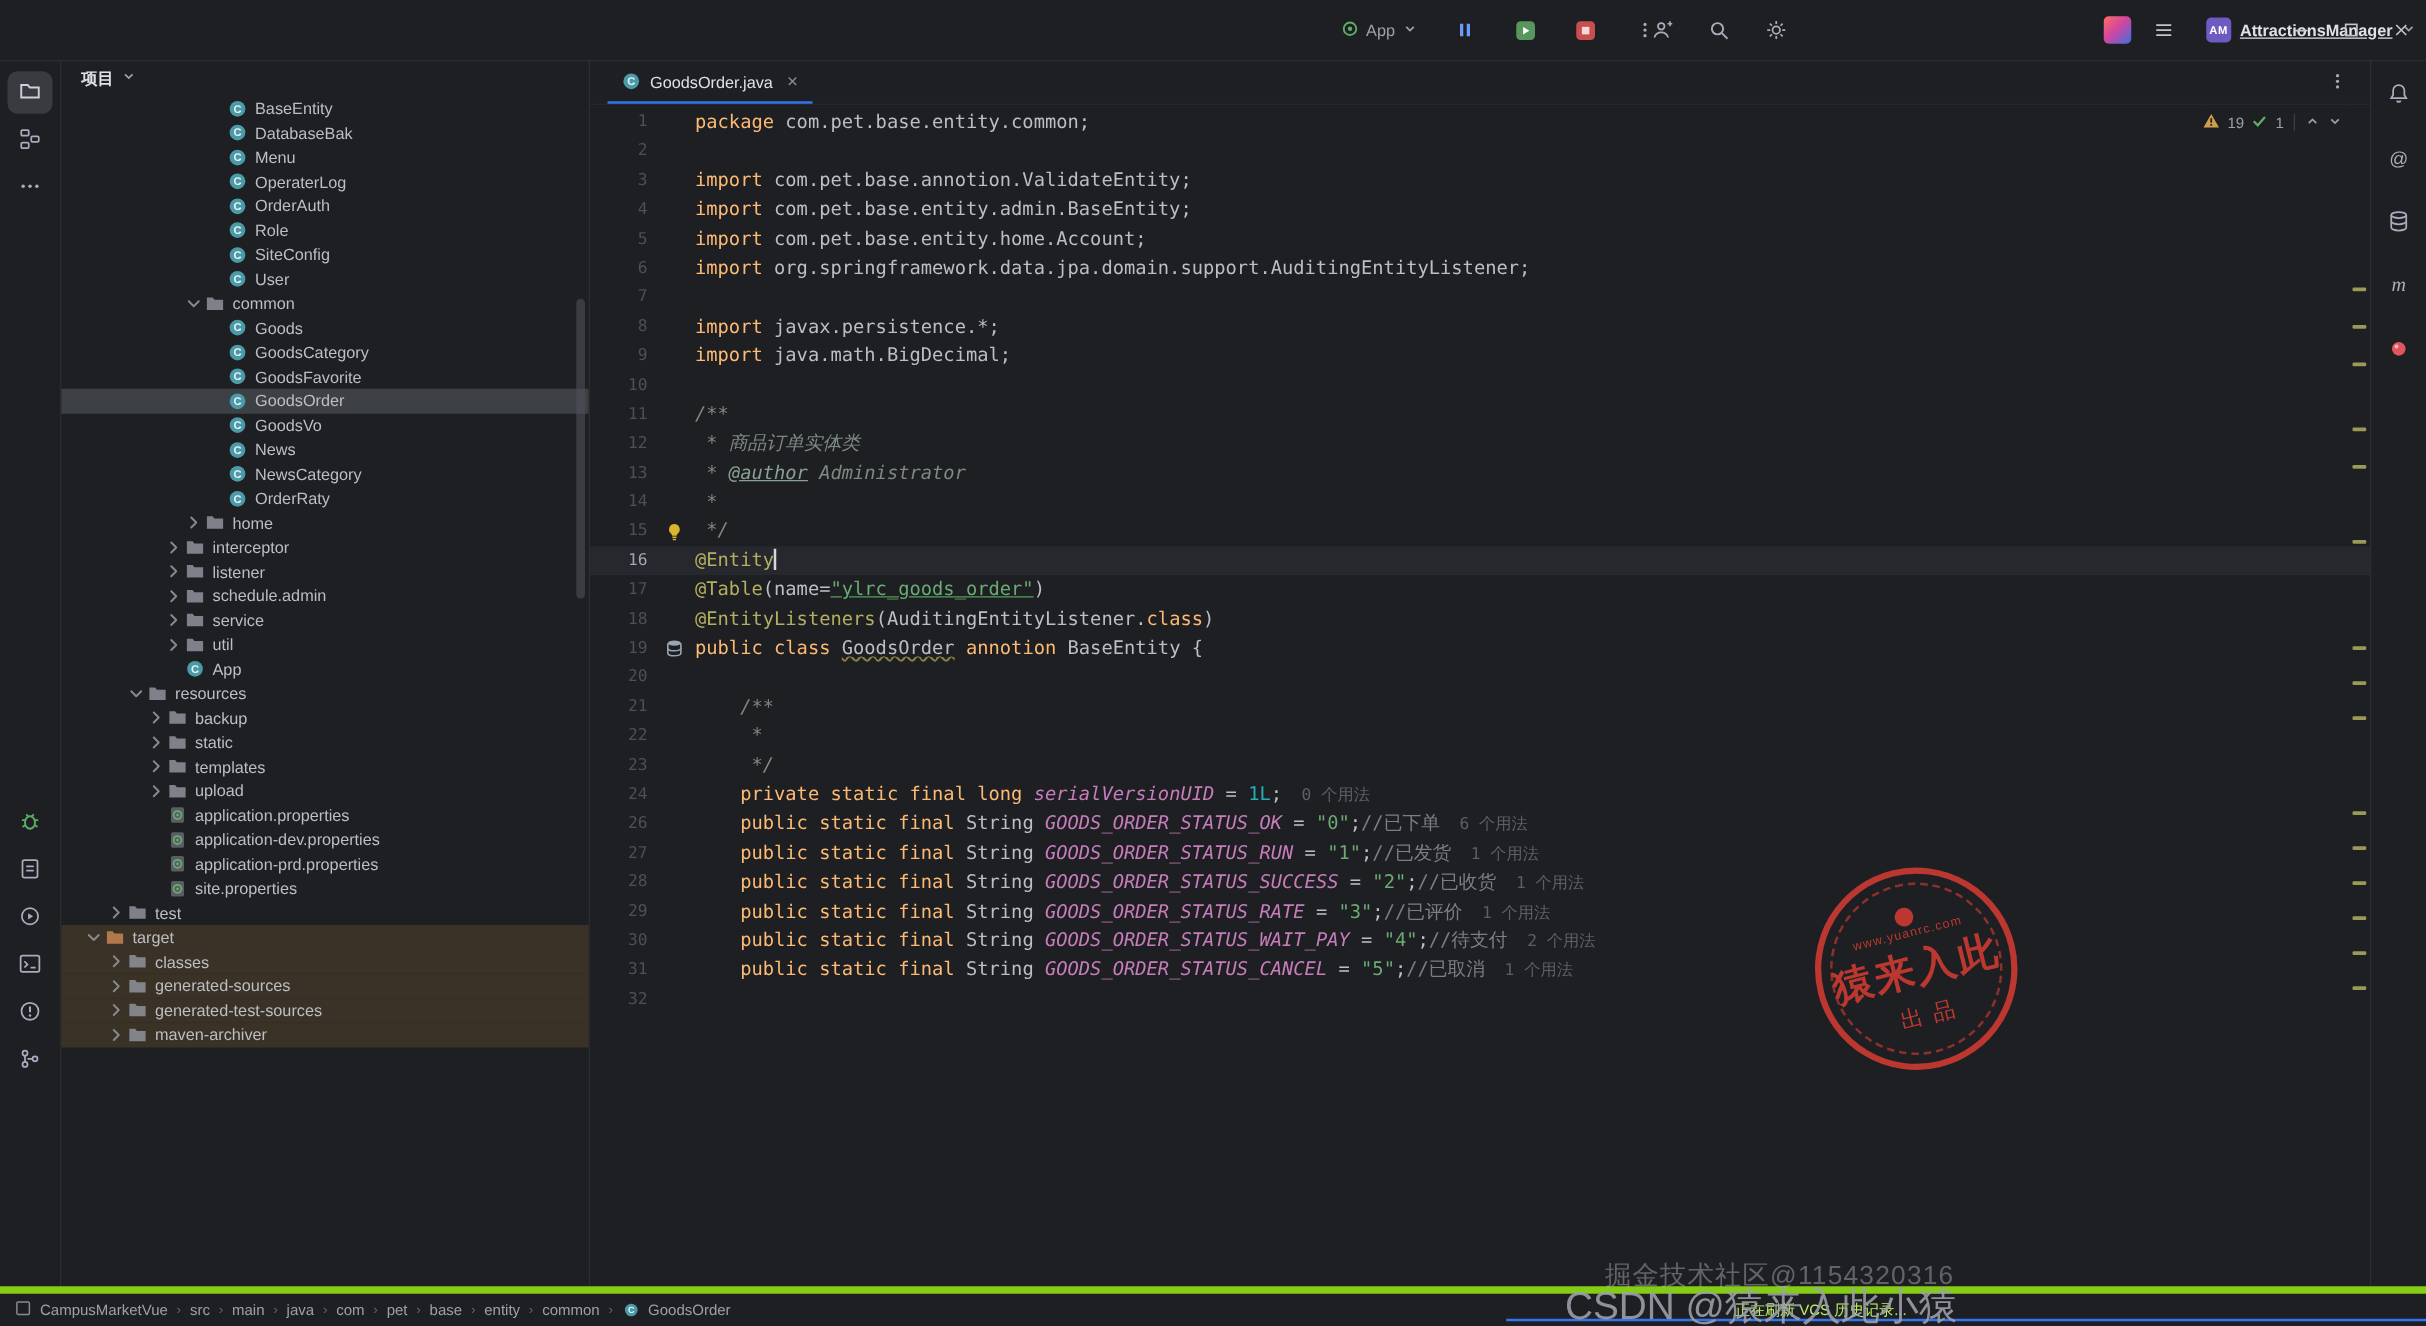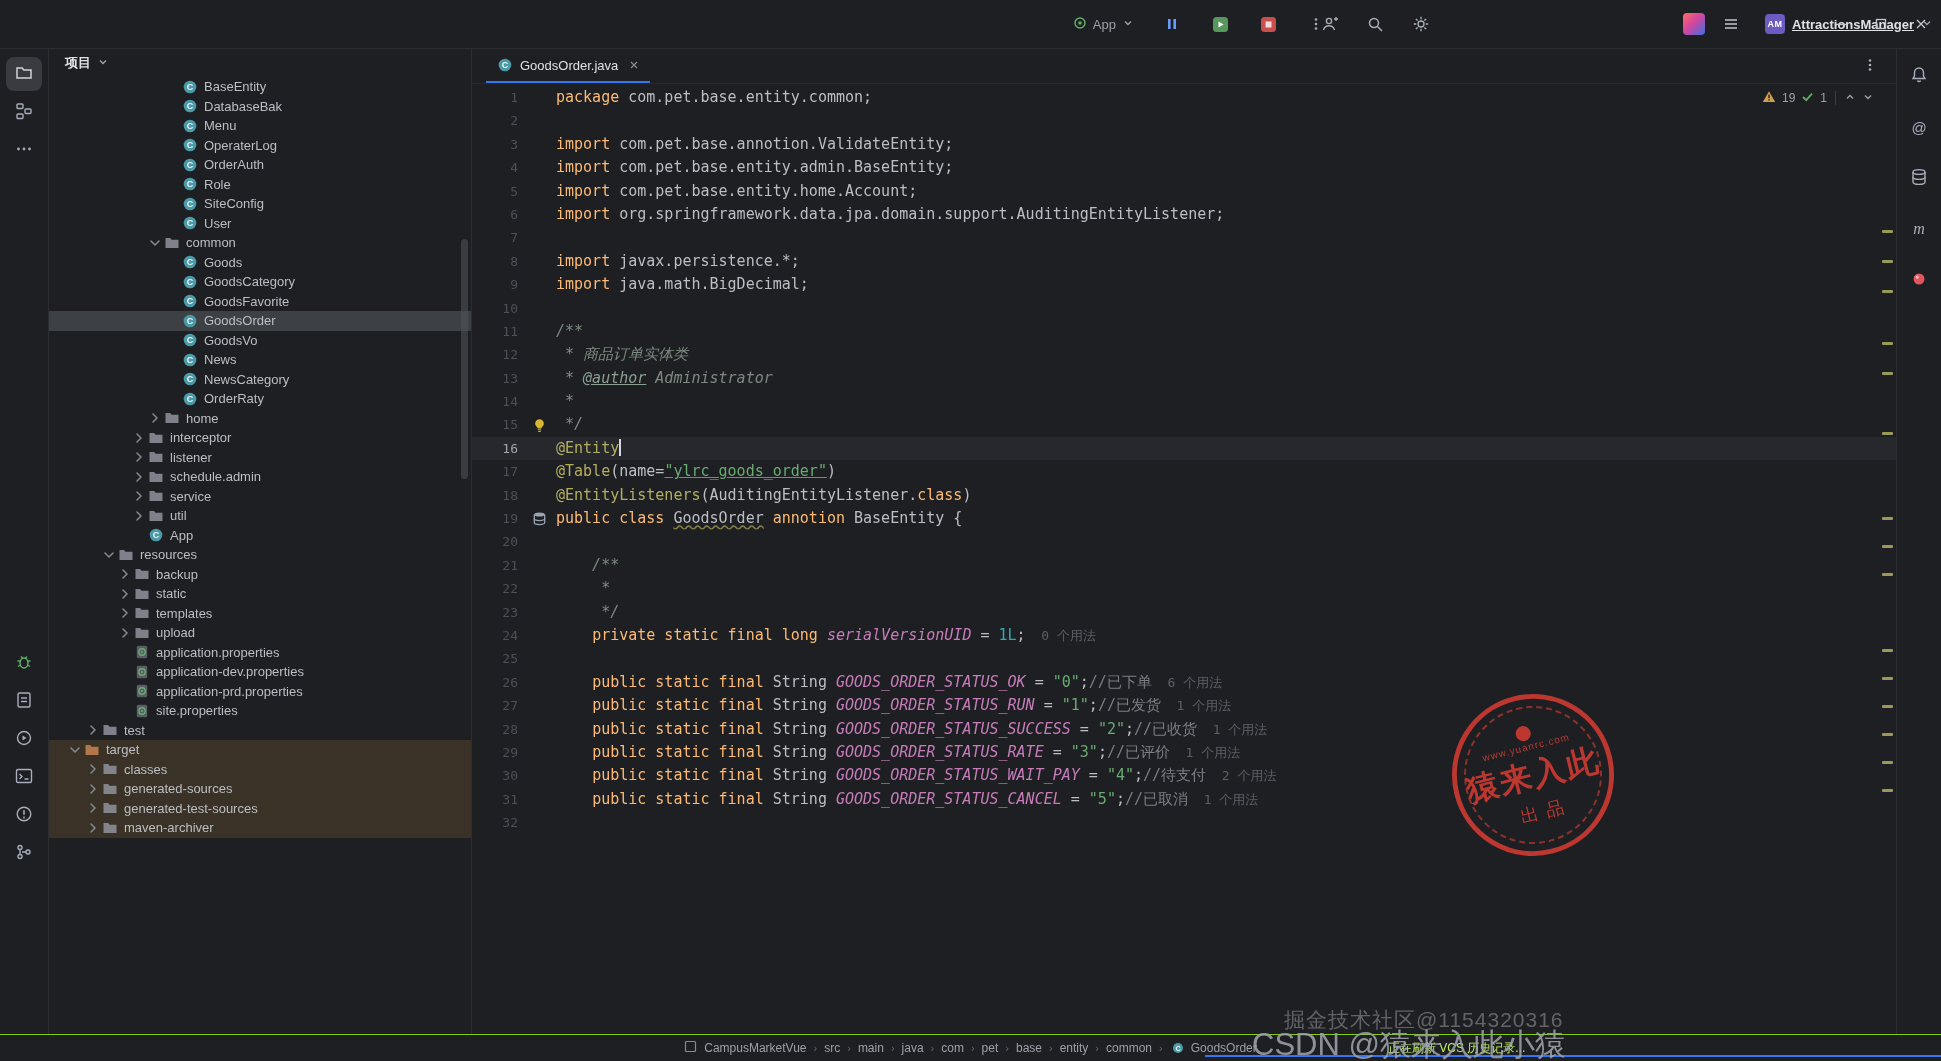--- a/index.html
+++ b/index.html
@@ -72,21 +72,21 @@
   .s-cmt{color:#7a7e85;}
   .s-hint{color:#5b5f66;font-size:13px;}
   .s-clsU{color:#bcbec4;text-decoration:underline;text-decoration-style:wavy;text-decoration-color:#8a7f45;}
   .cursor{display:inline-block;width:2px;height:17px;background:#d5d8de;vertical-align:-3px;}
   .inspections{position:absolute;top:4px;right:18px;display:flex;align-items:center;gap:6px;color:#9da0a8;font-size:12px;font-family:"Liberation Sans",sans-serif;background:#1e1f22;padding:2px 4px;border-radius:4px;}
   .insp-sep{width:1px;height:14px;background:#3a3d41;margin:0 2px;}
   .stripe{position:absolute;top:0;bottom:0;right:0;width:16px;}
   .stripe-mark{position:absolute;right:3px;width:11px;height:3px;background:#b3ae60;opacity:.85;border-radius:1px;}
 
   
-  .statusbar{flex:0 0 26px;height:26px;border-top:1px solid #84cc16;display:flex;align-items:center;font-size:12px;color:#9da0a8;padding:0 12px;position:relative;justify-content:center;}
+  .statusbar{flex:0 0 26px;height:26px;border-top:6px solid #84cc16;display:flex;align-items:center;font-size:12px;color:#9da0a8;padding:0 12px;position:relative;}
   .crumbs{display:flex;align-items:center;gap:7px;}
   .crumb{color:#9da0a8;}
   .crumb-sep{color:#62666d;font-size:11px;}
   .crumb-file{display:flex;align-items:center;gap:5px;}
   .vcs-text{position:absolute;left:1388px;top:5px;color:#bef264;}
   .vcs-progress{position:absolute;left:1205px;right:0;bottom:4px;height:2px;background:#3574f0;}
 
   
   .wm-juejin{position:absolute;left:1284px;top:1006px;font-size:21px;color:rgba(190,193,200,.42);letter-spacing:1px;z-index:70;white-space:nowrap;}
   .wm-csdn{position:absolute;left:1252px;top:1024px;font-size:31px;color:rgba(158,162,171,.88);z-index:71;white-space:nowrap;}
@@ -911,25 +911,20 @@
             </div>
             <div class="cl">
               <span class="ln">23</span>
               <span class="gut"></span>
               <span class="code"><span class="s-doc">     */</span></span>
             </div>
             <div class="cl">
               <span class="ln">24</span>
               <span class="gut"></span>
               <span class="code"><span class="s-pl">    </span><span class="s-kw">private static final long </span><span class="s-const">serialVersionUID</span><span class="s-pl"> = </span><span class="s-num">1L</span><span class="s-pl">;</span><span class="s-hint">  0 个用法</span></span>
-            </div>
-            <div class="cl">
-              <span class="ln">25</span>
-              <span class="gut"></span>
-              <span class="code"></span>
             </div>
             <div class="cl">
               <span class="ln">26</span>
               <span class="gut"></span>
               <span class="code"><span class="s-pl">    </span><span class="s-kw">public static final </span><span class="s-pl">String </span><span class="s-const">GOODS_ORDER_STATUS_OK</span><span class="s-pl"> = </span><span class="s-str">"0"</span><span class="s-pl">;</span><span class="s-cmt">//已下单</span><span class="s-hint">  6 个用法</span></span>
             </div>
             <div class="cl">
               <span class="ln">27</span>
               <span class="gut"></span>
               <span class="code"><span class="s-pl">    </span><span class="s-kw">public static final </span><span class="s-pl">String </span><span class="s-const">GOODS_ORDER_STATUS_RUN</span><span class="s-pl"> = </span><span class="s-str">"1"</span><span class="s-pl">;</span><span class="s-cmt">//已发货</span><span class="s-hint">  1 个用法</span></span>

